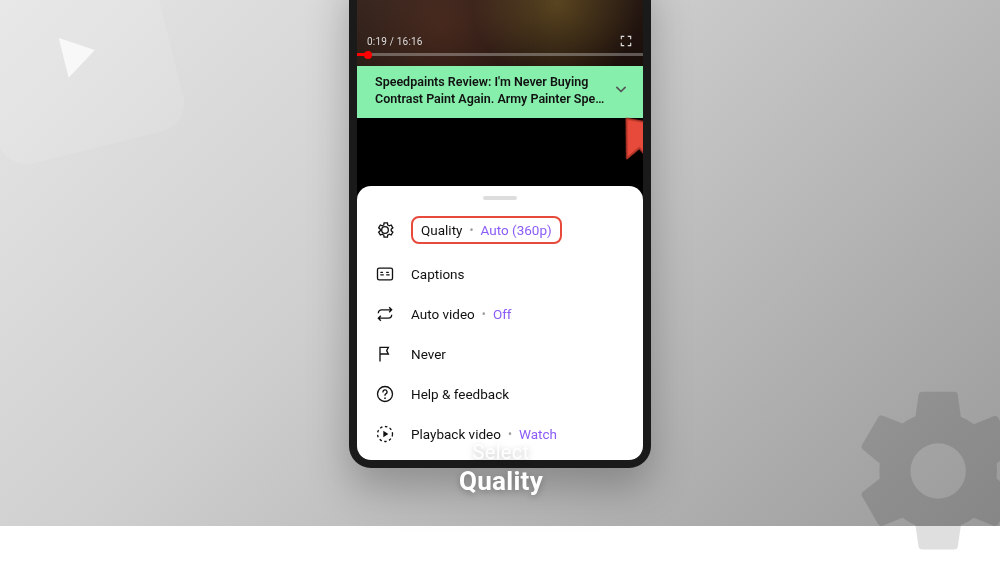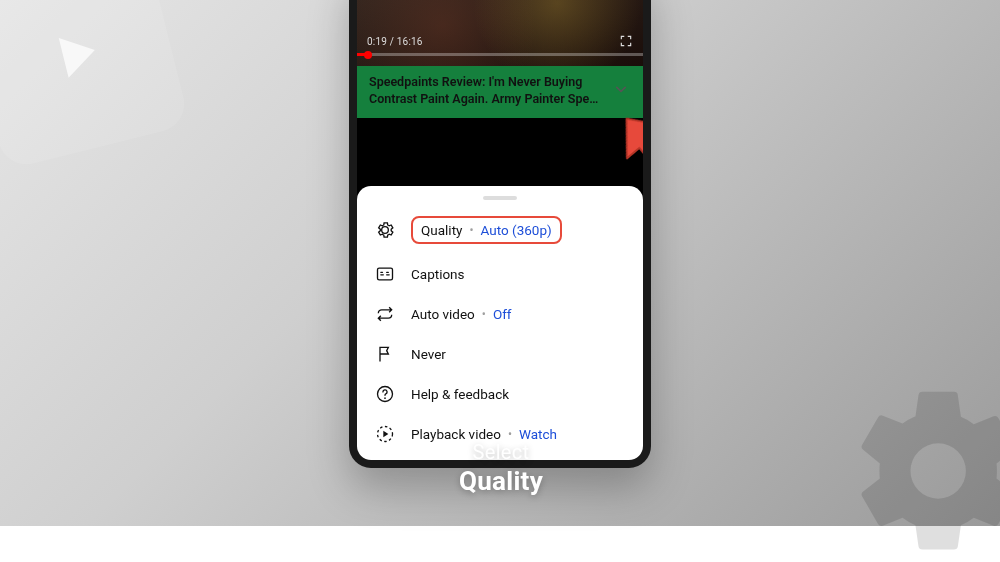--- a/index.html
+++ b/index.html
@@ -52,42 +52,42 @@
   }
   .fs-icon { width:14px; height:14px; }
   .progress {
     position:absolute; left:0; right:0; bottom:10px; height:3px;
     background: rgba(255,255,255,.30);
   }
   .progress .fill { width:4%; height:100%; background:#ff0000; }
   .progress .dot { position:absolute; left:4%; top:50%; width:8px; height:8px; background:#ff0000; border-radius:50%; transform:translate(-50%,-50%); }
   .title-row {
     display:flex; align-items:center; justify-content:space-between;
-    padding:8px 12px 10px 12px; background:#15803d;
+    padding:8px 12px 10px 18px; background:#86efac;
   }
   .video-title { font-size:12.5px; font-weight:600; color:#111; line-height:1.35; max-width:240px; }
   .chev { flex:0 0 20px; margin-left:4px; }
   
   .sheet {
     position:absolute; left:0; right:0; bottom:0;
     background:#fff; border-radius:14px 14px 0 0;
     padding:10px 0 6px 0;
     box-shadow: 0 -2px 6px rgba(0,0,0,.05);
   }
   .grab { width:34px; height:4px; background:#ddd; border-radius:3px; margin:0 auto 6px auto; }
   .row {
     display:flex; align-items:center; gap:16px;
     padding:10px 18px;
     font-size:13.5px; color:#111;
     cursor:pointer;
   }
   .row .ic { width:20px; height:20px; flex:0 0 20px; display:flex; align-items:center; justify-content:center; }
   .row .lbls { display:flex; align-items:center; gap:7px; }
   .row .sep { color:#9e9e9e; font-size:12px; }
-  .row .val { color:#1d4ed8; }
+  .row .val { color:#8b5cf6; }
   
   .hl {
     border:2px solid #e74a3a; border-radius:8px;
     padding:4px 8px;
   }
   
   .arrow {
     position:absolute;
     left: 250px; top: 128px;
     transform: rotate(-40deg);

